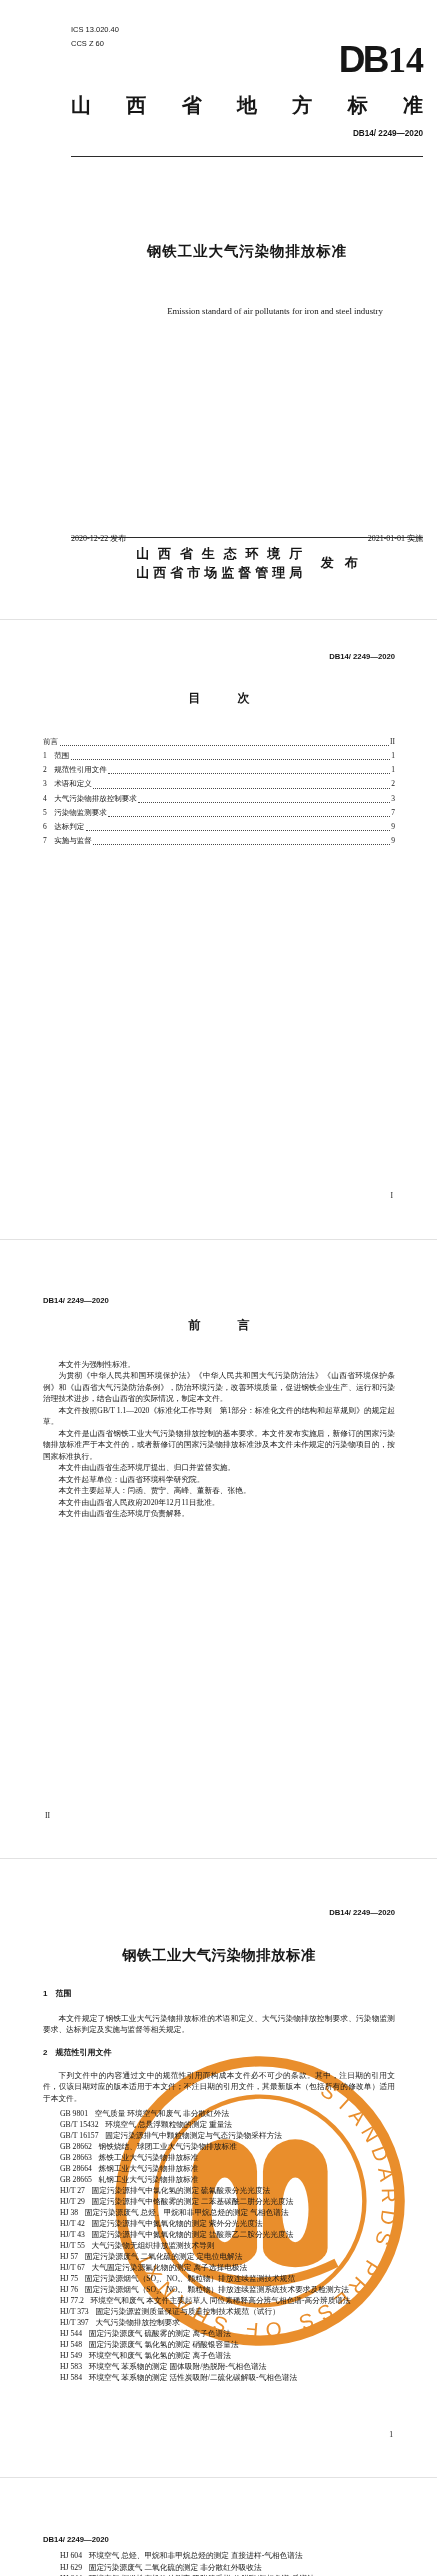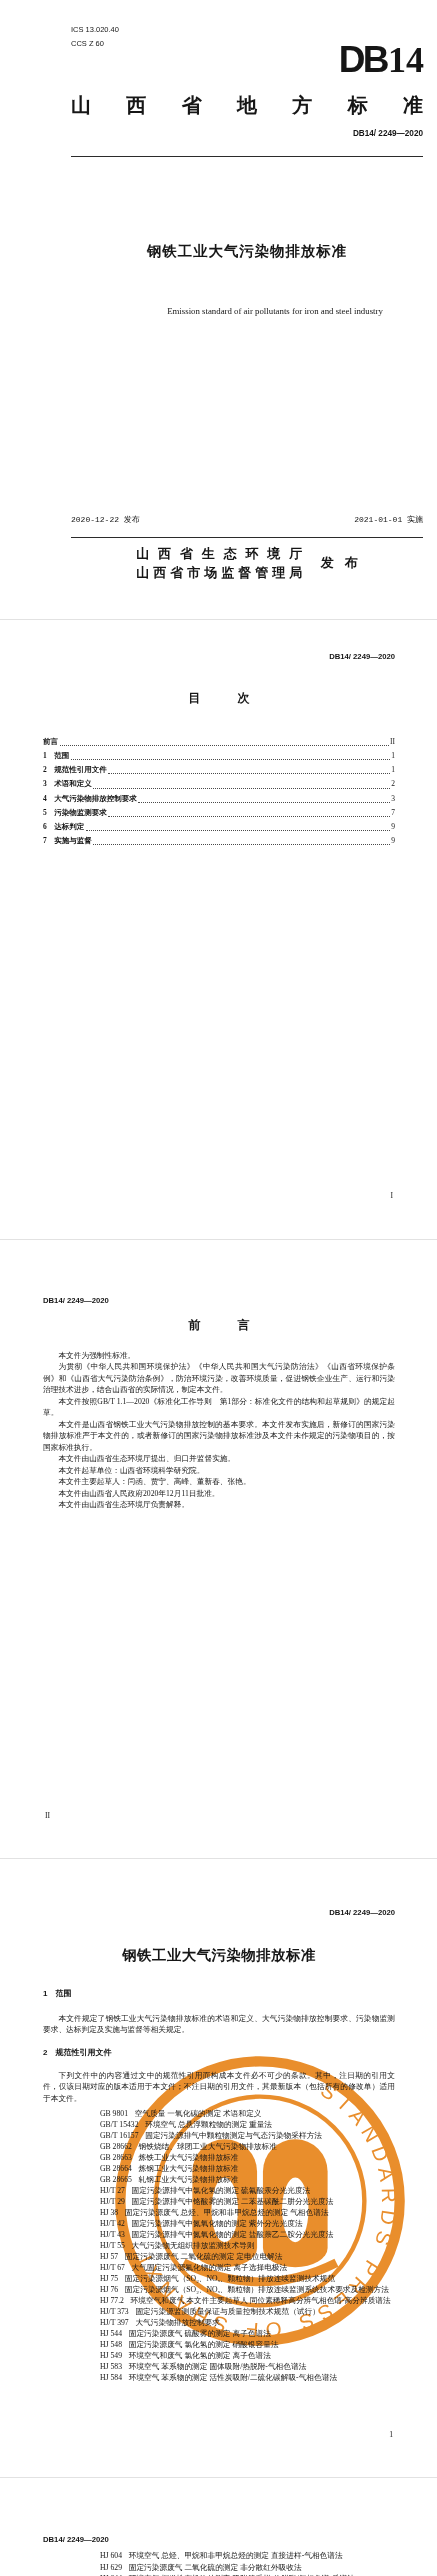--- a/index.html
+++ b/index.html
@@ -13,48 +13,48 @@
   .db-logo{top:41px;right:42px;display:flex;align-items:center;line-height:1;}
   .db-logo .db{font-family:"Liberation Sans",sans-serif;font-weight:900;font-size:37px;letter-spacing:-2.6px;}
   .db-logo .n14{font-family:"Liberation Serif",serif;font-weight:900;font-size:36px;margin-left:1px;}
   .org-title{top:92px;left:43px;right:43px;font-size:20px;font-weight:bold;font-family:"Liberation Serif",serif;}
   .cover-stdno{top:129px;right:43px;font-family:"Liberation Sans",sans-serif;font-weight:600;font-size:8.2px;}
   .rule{left:43px;right:43px;border-top:1.5px solid #2b2b2b;height:0;}
   .rule1{top:156px;}
   .rule2{top:537px;}
   .cover-title{top:242px;left:0;width:100%;text-align:center;font-family:"Liberation Sans",sans-serif;font-weight:bold;font-size:14.4px;letter-spacing:1px;}
   .cover-title-en{top:306px;left:0;width:100%;text-align:center;font-size:8.8px;font-family:"Liberation Serif",serif;padding-left:28px;}
-  .date-row{top:514px;left:43px;right:43px;display:flex;justify-content:space-between;font-family:Liberation Mono, monospace;font-size:8px;}
+  .date-row{top:533px;left:43px;right:43px;display:flex;justify-content:space-between;font-family:Liberation Serif, serif;font-size:8px;}
   .pub-block{top:544px;left:0;width:100%;display:flex;justify-content:center;align-items:center;}
   .pub-col{width:166px;}
   .pub-line{font-size:13px;font-weight:bold;line-height:19px;}
   .pub-fabu{width:37px;margin-left:18.5px;font-size:13px;font-weight:bold;}
   .cj{display:flex;justify-content:space-between;}
   
   .inner{padding:0 43px;}
   .hdr{font-family:"Liberation Sans",sans-serif;font-weight:600;font-size:7.7px;line-height:9.8px;}
   .hdr.right{text-align:right;}
   .hdr.left{text-align:left;}
   .pgno{position:absolute;top:571px;font-size:7.7px;z-index:2;}
   .pgno.r{right:45px;}
   .pgno.l{left:45px;}
   .center-title{font-family:"Liberation Sans",sans-serif;font-weight:bold;font-size:12px;width:61px;margin:0 auto;}
   
   .toc-list{margin-top:28px;}
   .toc-row{display:flex;align-items:flex-end;font-size:7.5px;line-height:14.2px;}
-  .toc-label{white-space:nowrap;font-weight:bold;}
+  .toc-label{white-space:nowrap;}
   .toc-dots{flex:1;border-bottom:1px dotted #4a4a4a;margin:0 1.5px 3.1px;}
   .toc-page{white-space:nowrap;}
   
   p.body{margin:0;font-size:7.7px;line-height:11.5px;text-align:justify;text-indent:2em;}
   .doc-title{text-align:center;font-family:"Liberation Sans",sans-serif;font-weight:bold;font-size:14.4px;line-height:17.5px;letter-spacing:0.5px;}
   .sec-head{font-family:"Liberation Sans",sans-serif;font-weight:bold;font-size:8px;line-height:10.3px;}
   .refs .row{font-size:7.7px;line-height:11px;padding-left:17px;text-align:left;}
   .refs2 .row{line-height:11.5px;}
-  .ref-code{margin-right:6.7px;white-space:nowrap;margin-left:40px;}
+  .ref-code{margin-right:6.7px;white-space:nowrap;}
   
   .stamp{position:absolute;z-index:0;opacity:0.93;}
 </style>
 </head>
 <body>
 
 <section class="page" style="height:619px;margin-left:28px;">
   <div class="abs ics">
     <div>ICS 13.020.40</div>
     <div>CCS Z 60</div>
@@ -174,21 +174,21 @@
   <div class="pgno r">I</div>
 </section>
 
 <section class="page" style="height:619px;">
   <div class="page-content inner">
     <div class="hdr left" style="margin-top:56px;">DB14/ 2249—2020</div>
     <div class="center-title cj" style="margin-top:10.8px;">
         <span>前</span>
         <span>言</span>
       </div>
-    <div style="margin-top:16px;">
+    <div style="margin-top:25px;">
 
         <p class="body">本文件为强制性标准。</p>
 
         <p class="body">为贯彻《中华人民共和国环境保护法》《中华人民共和国大气污染防治法》《山西省环境保护条例》和《山西省大气污染防治条例》，防治环境污染，改善环境质量，促进钢铁企业生产、运行和污染治理技术进步，结合山西省的实际情况，制定本文件。</p>
 
         <p class="body">本文件按照GB/T 1.1—2020《标准化工作导则　第1部分：标准化文件的结构和起草规则》的规定起草。</p>
 
         <p class="body">本文件是山西省钢铁工业大气污染物排放控制的基本要求。本文件发布实施后，新修订的国家污染物排放标准严于本文件的，或者新修订的国家污染物排放标准涉及本文件未作规定的污染物项目的，按国家标准执行。</p>
 
         <p class="body">本文件由山西省生态环境厅提出、归口并监督实施。</p>
@@ -230,21 +230,21 @@
     <div class="doc-title" style="margin-top:29px;">钢铁工业大气污染物排放标准</div>
     <div class="sec-head" style="margin-top:25px;">1　范围</div>
     <div style="margin-top:13px;">
       <p class="body">本文件规定了钢铁工业大气污染物排放标准的术语和定义、大气污染物排放控制要求、污染物监测要求、达标判定及实施与监督等相关规定。</p>
     </div>
     <div class="sec-head" style="margin-top:12.4px;">2　规范性引用文件</div>
     <p class="body" style="margin-top:11.3px;">下列文件中的内容通过文中的规范性引用而构成本文件必不可少的条款。其中，注日期的引用文件，仅该日期对应的版本适用于本文件；不注日期的引用文件，其最新版本（包括所有的修改单）适用于本文件。</p>
     <div class="refs" style="margin-top:4.1px;">
 
         <div class="row">
-          <span class="ref-code">GB 9801</span><span class="ref-title">空气质量 一氧化碳的测定 术语和定义</span>
+          <span class="ref-code">GB 9801</span><span class="ref-title">空气质量 环境空气和废气 非分散红外法</span>
         </div>
 
         <div class="row">
           <span class="ref-code">GB/T 15432</span><span class="ref-title">环境空气 总悬浮颗粒物的测定 重量法</span>
         </div>
 
         <div class="row">
           <span class="ref-code">GB/T 16157</span><span class="ref-title">固定污染源排气中颗粒物测定与气态污染物采样方法</span>
         </div>
 

